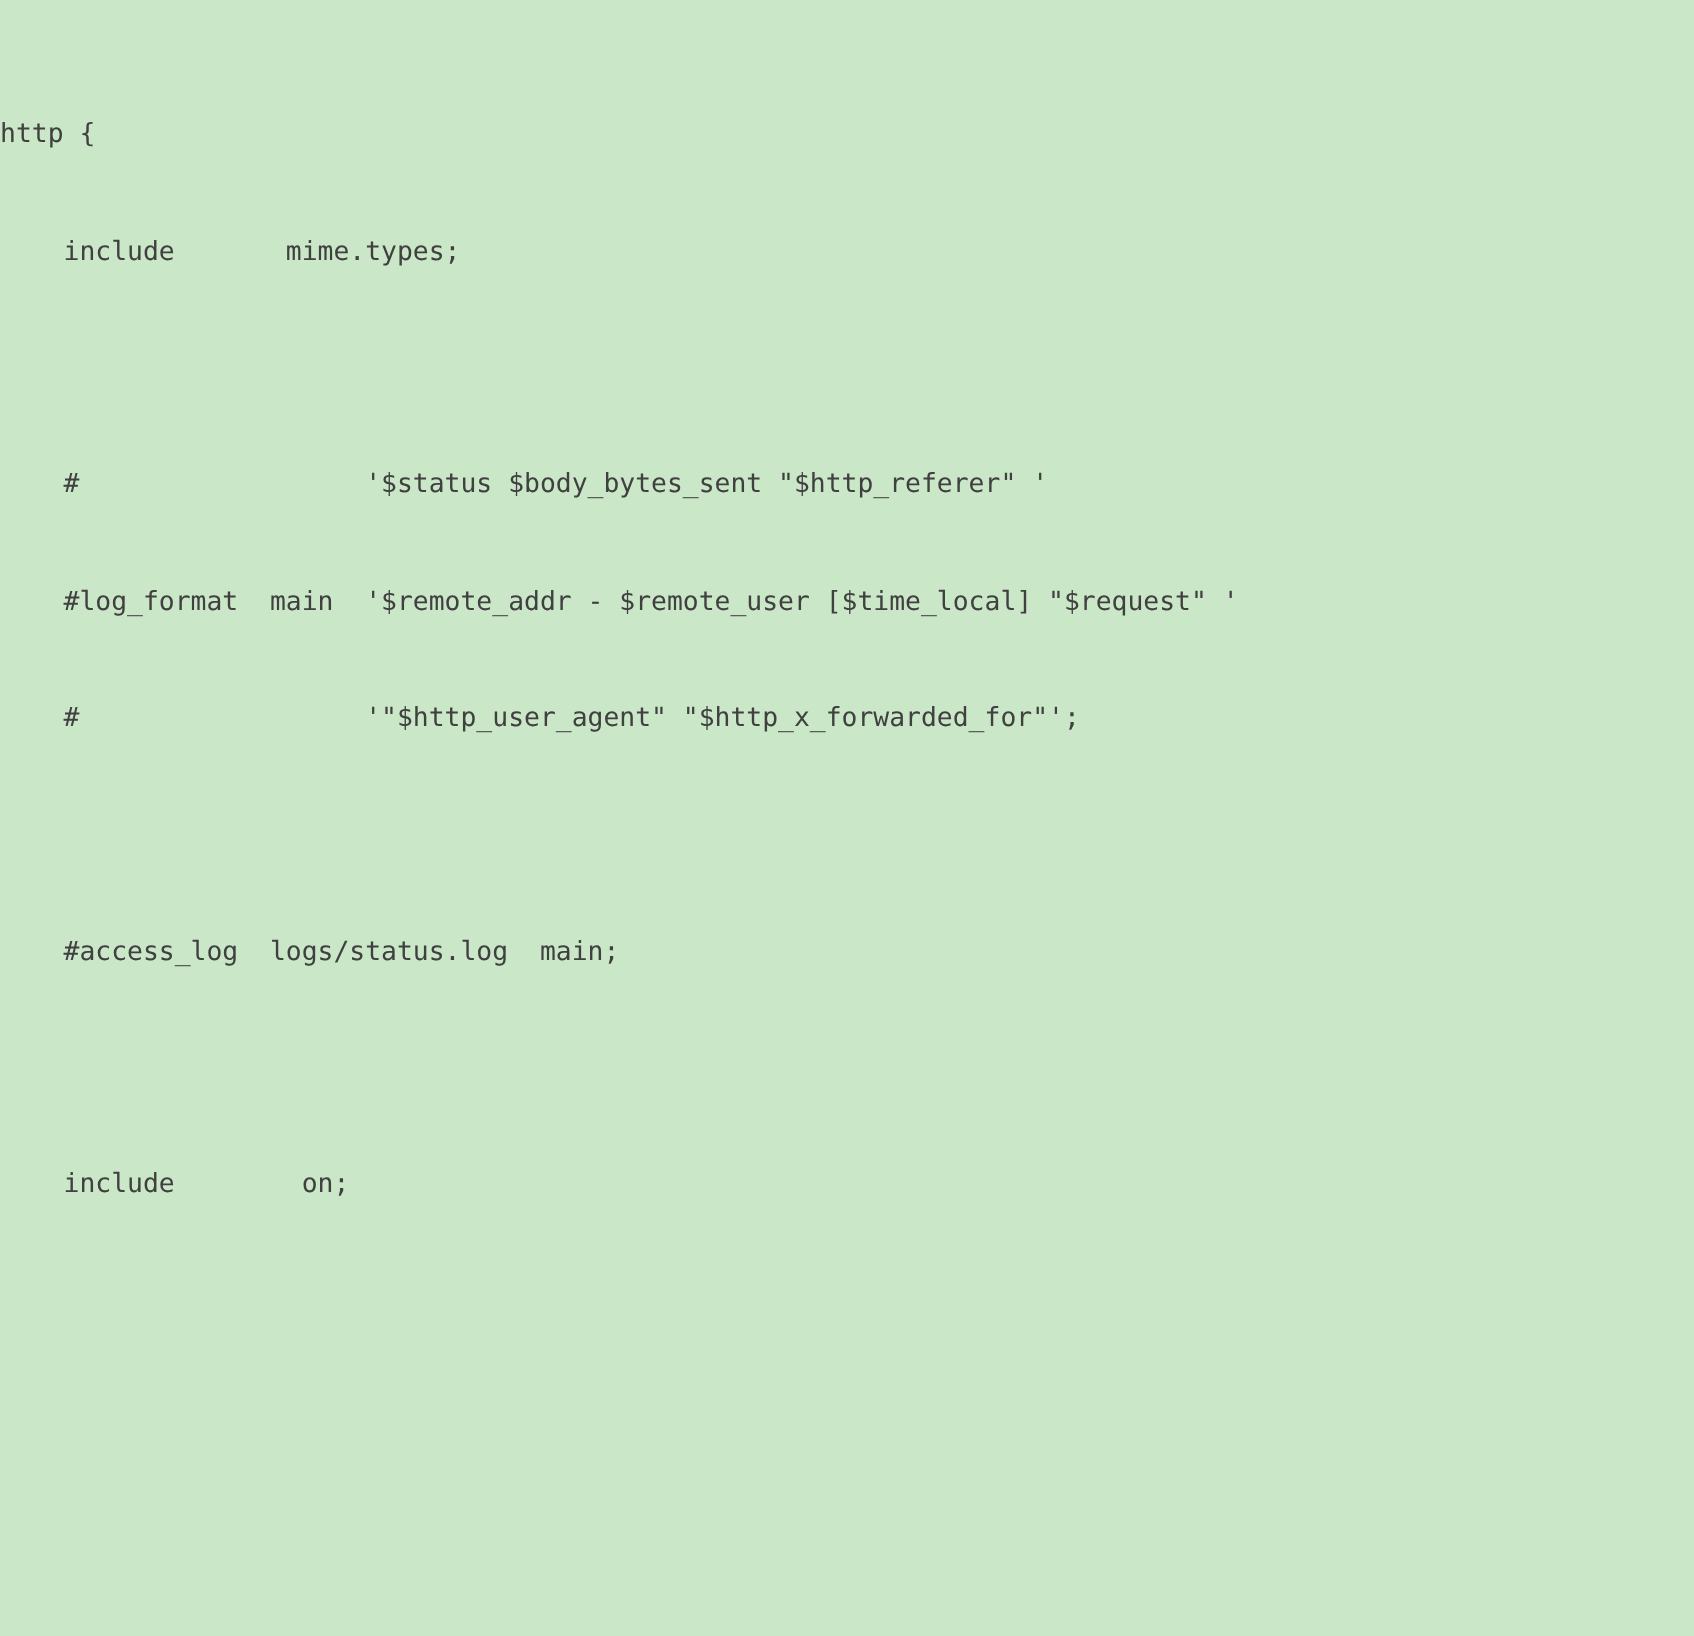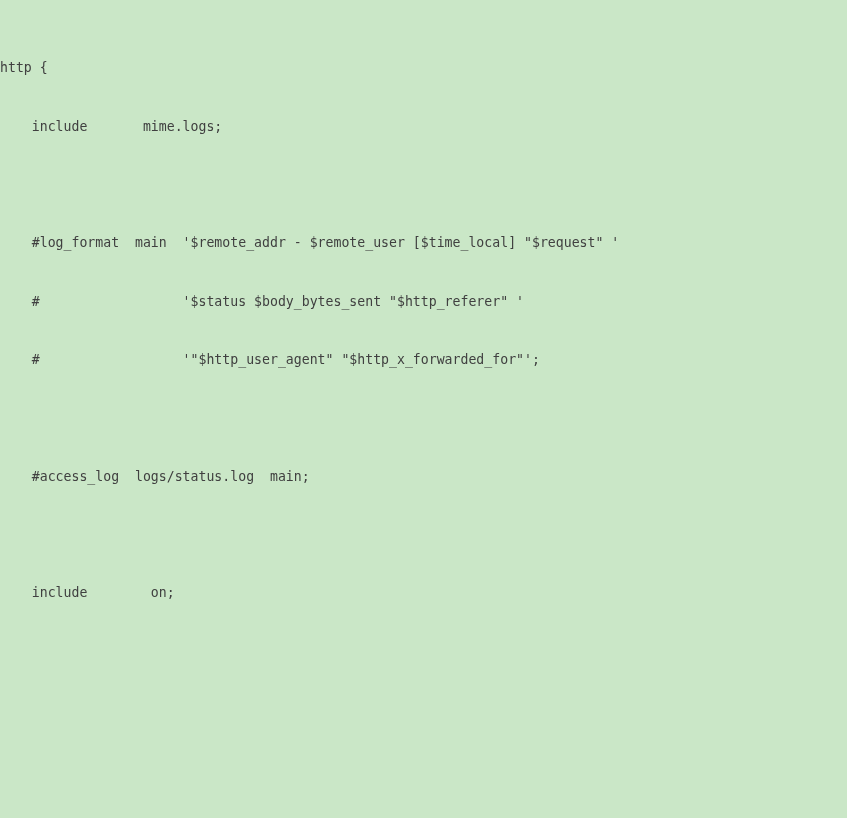--- a/index.html
+++ b/index.html
@@ -39,24 +39,24 @@
   .line.blank {
     height: 19.45px;
   }
 </style>
 </head>
 <body>
 
 <div id="editor">
 
   <div class="line"><span class="txt">http {</span></div>
-  <div class="line"><span class="txt">    include       mime.logs;</span></div>
+  <div class="line"><span class="txt">    include       mime.types;</span></div>
   <div class="line blank"></div>
+  <div class="line"><span class="txt">    #                  '$status $body_bytes_sent "$http_referer" '</span></div>
   <div class="line"><span class="txt">    #log_format  main  '$remote_addr - $remote_user [$time_local] "$request" '</span></div>
-  <div class="line"><span class="txt">    #                  '$status $body_bytes_sent "$http_referer" '</span></div>
   <div class="line"><span class="txt">    #                  '"$http_user_agent" "$http_x_forwarded_for"';</span></div>
   <div class="line blank"></div>
   <div class="line"><span class="txt">    #access_log  logs/status.log  main;</span></div>
   <div class="line blank"></div>
   <div class="line"><span class="txt">    include        on;</span></div>
   <div class="line blank"></div>
   <div class="line"></div>
   
   
   

